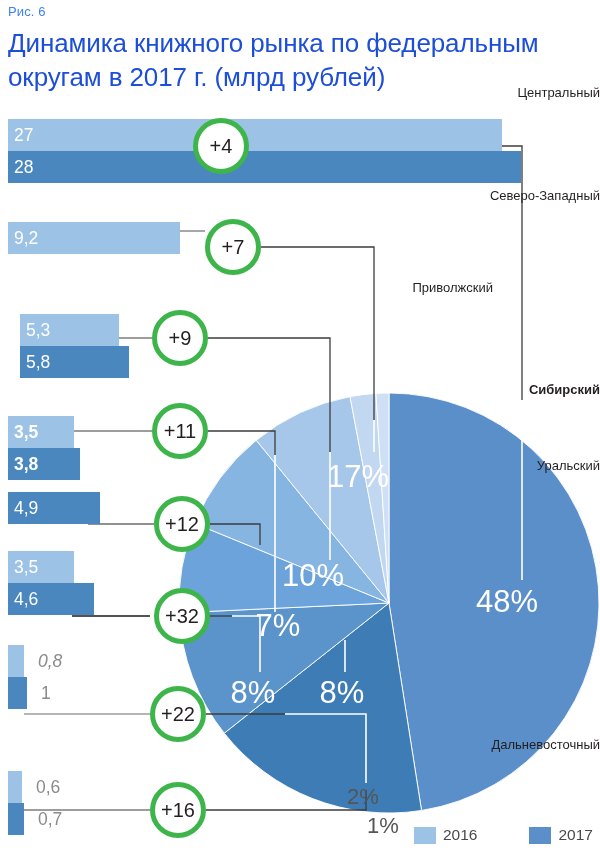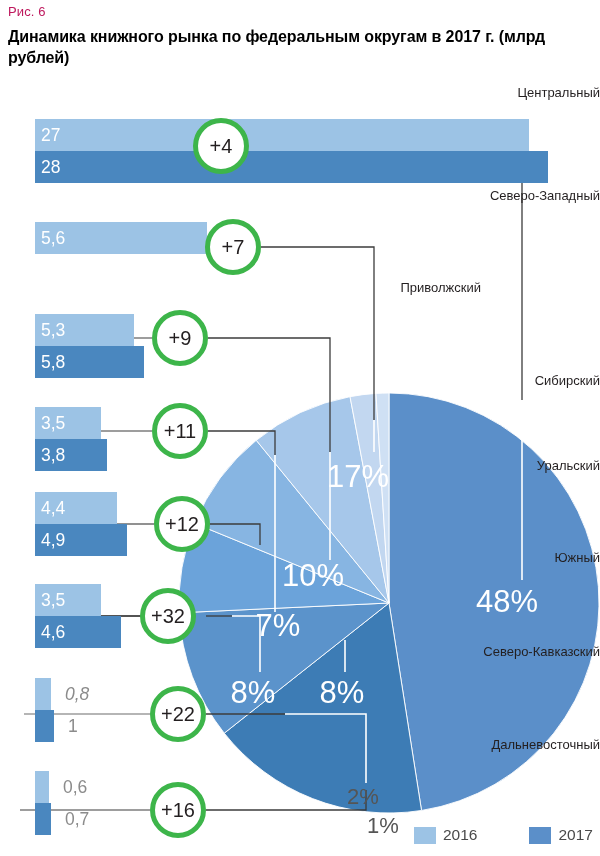--- a/index.html
+++ b/index.html
@@ -7,36 +7,36 @@
     width:600px;height:856px;
     background:#ffffff;
     font-family:"Liberation Sans","DejaVu Sans",sans-serif;
     overflow:hidden;
     position:relative;
   }
   #root{position:relative;width:600px;height:856px;}
 
   .fig-no{
     position:absolute;left:8px;top:4px;
-    font-size:13px;color:#be185d;letter-spacing:.1px;
+    font-size:13px;color:#3b82f6;letter-spacing:.1px;
   }
   .title{
     position:absolute;left:8px;top:26px;width:580px;
-    font-size:16px;font-weight:bold;color:#000000;
+    font-size:26px;font-weight:normal;color:#1d4ed8;
     line-height:1.32;letter-spacing:-.1px;
   }
 
   
   .bars{position:absolute;left:0;top:86px;width:600px;}
   .grp{position:relative;}
   .grp-label{
     font-size:13px;color:#231f20;
     line-height:1.0;padding:0 0 20px 8px;text-align:right;
   }
-  .barrow{position:relative;height:32px;margin-left:27px;}
+  .barrow{position:relative;height:32px;}
   .bar{position:absolute;left:8px;top:0;height:32px;}
   .bar.y16{background:#9cc3e5;}
   .bar.y17{background:#4a87bf;}
   .bar-val{
     position:absolute;top:50%;transform:translateY(-50%);
     font-size:17.5px;white-space:nowrap;
   }
   .bar-val.inside{left:14px;color:#ffffff;}
   .bar-val.outside{color:#8b8b8b;}
 
@@ -124,69 +124,63 @@
         </div>
         <div class="barrow">
           <div class="bar y17" style="width: 513px;"></div>
           <div class="bar-val inside">28</div>
         </div>
       </div>
       <div class="grp" style="position: absolute; left: 0px; top: 189px; width: 600px;">
         <div class="grp-label">Северо-Западный</div>
         <div class="barrow">
           <div class="bar y16" style="width: 172px;"></div>
-          <div class="bar-val inside">5,6</div>
-        </div>
-      </div>
-      <div class="grp" style="position: absolute; left: 0px; top: 281px; width: 481px;">
+          <div class="bar-val inside">9,2</div>
+        </div>
+      </div>
+      <div class="grp" style="position: absolute; left: 12px; top: 281px; width: 481px;">
         <div class="grp-label">Приволжский</div>
         <div class="barrow">
           <div class="bar y16" style="width: 99px;"></div>
           <div class="bar-val inside">5,3</div>
         </div>
         <div class="barrow">
           <div class="bar y17" style="width: 109px;"></div>
           <div class="bar-val inside">5,8</div>
         </div>
       </div>
-      <div class="grp" style="position: absolute; left: 0px; top: 374px; width: 600px;">
+      <div class="grp" style="position: absolute; left: 0px; top: 383px; width: 600px; font-weight: bold;">
         <div class="grp-label">Сибирский</div>
         <div class="barrow">
           <div class="bar y16" style="width: 66px;"></div>
           <div class="bar-val inside">3,5</div>
         </div>
         <div class="barrow">
           <div class="bar y17" style="width: 72px;"></div>
           <div class="bar-val inside">3,8</div>
         </div>
       </div>
       <div class="grp" style="position: absolute; left: 0px; top: 459px; width: 600px;">
         <div class="grp-label">Уральский</div>
         <div class="barrow">
-          <div class="bar y16" style="width: 82px;"></div>
-          <div class="bar-val inside">4,4</div>
-        </div>
-        <div class="barrow">
           <div class="bar y17" style="width: 92px;"></div>
           <div class="bar-val inside">4,9</div>
         </div>
       </div>
       <div class="grp" style="position: absolute; left: 0px; top: 551px; width: 600px;">
-        <div class="grp-label">Южный</div>
         <div class="barrow">
           <div class="bar y16" style="width: 66px;"></div>
           <div class="bar-val inside">3,5</div>
         </div>
         <div class="barrow">
           <div class="bar y17" style="width: 86px;"></div>
           <div class="bar-val inside">4,6</div>
         </div>
       </div>
       <div class="grp" style="position: absolute; left: 0px; top: 645px; width: 600px;">
-        <div class="grp-label">Северо-Кавказский</div>
         <div class="barrow">
           <div class="bar y16" style="width: 16px;"></div>
           <div class="bar-val outside" style="left: 38px; font-style: italic;">0,8</div>
         </div>
         <div class="barrow">
           <div class="bar y17" style="width: 19px;"></div>
           <div class="bar-val outside" style="left: 41px;">1</div>
         </div>
       </div>
       <div class="grp" style="position: absolute; left: 0px; top: 738px; width: 600px;">
@@ -201,21 +195,21 @@
         </div>
       </div>
     </div>
 
   <div id="badges">
       <div class="badge" style="left: 193px; top: 118px;">+4</div>
       <div class="badge" style="left: 205px; top: 219px;">+7</div>
       <div class="badge" style="left: 152px; top: 310px;">+9</div>
       <div class="badge" style="left: 152px; top: 403px;">+11</div>
       <div class="badge" style="left: 154px; top: 496px;">+12</div>
-      <div class="badge" style="left: 140px; top: 588px;">+32</div>
+      <div class="badge" style="left: 154px; top: 588px;">+32</div>
       <div class="badge" style="left: 150px; top: 686px;">+22</div>
       <div class="badge" style="left: 150px; top: 782px;">+16</div>
     </div>
 
   <div id="pielabels">
       <div class="pie-lab" style="left: 507px; top: 602px;">48%</div>
       <div class="pie-lab" style="left: 358px; top: 477px;">17%</div>
       <div class="pie-lab" style="left: 313px; top: 576px;">10%</div>
       <div class="pie-lab" style="left: 278px; top: 626px;">7%</div>
       <div class="pie-lab" style="left: 253px; top: 693px;">8%</div>

